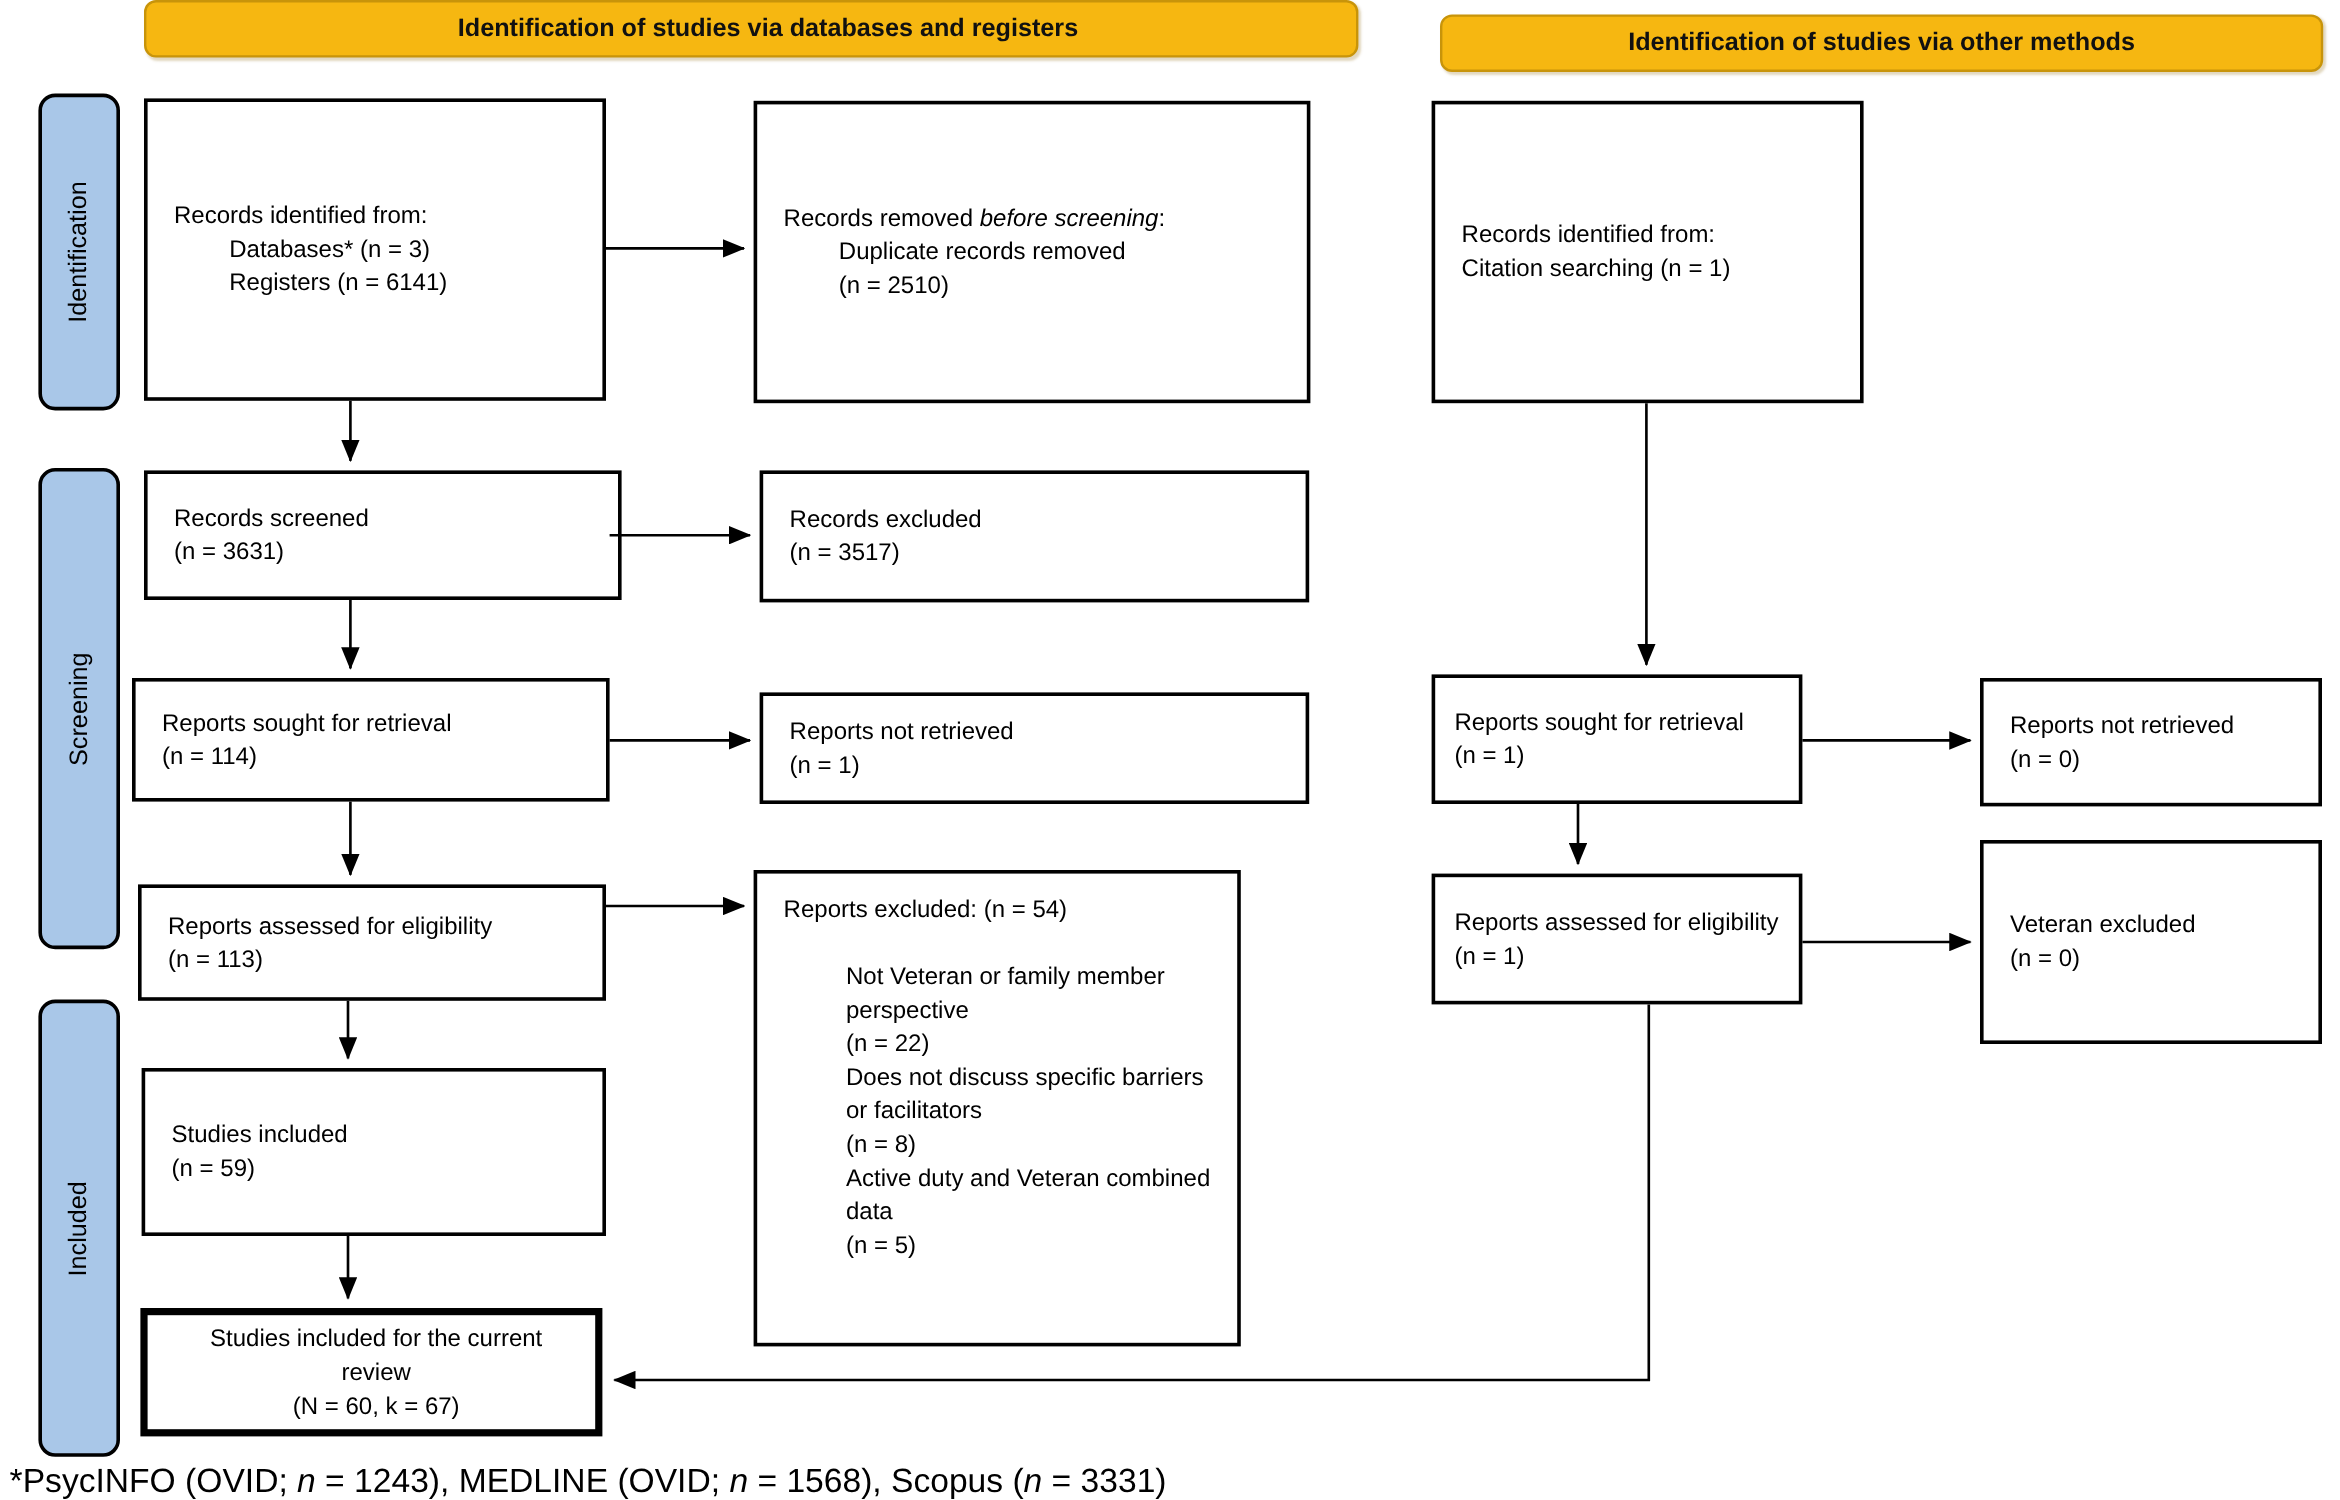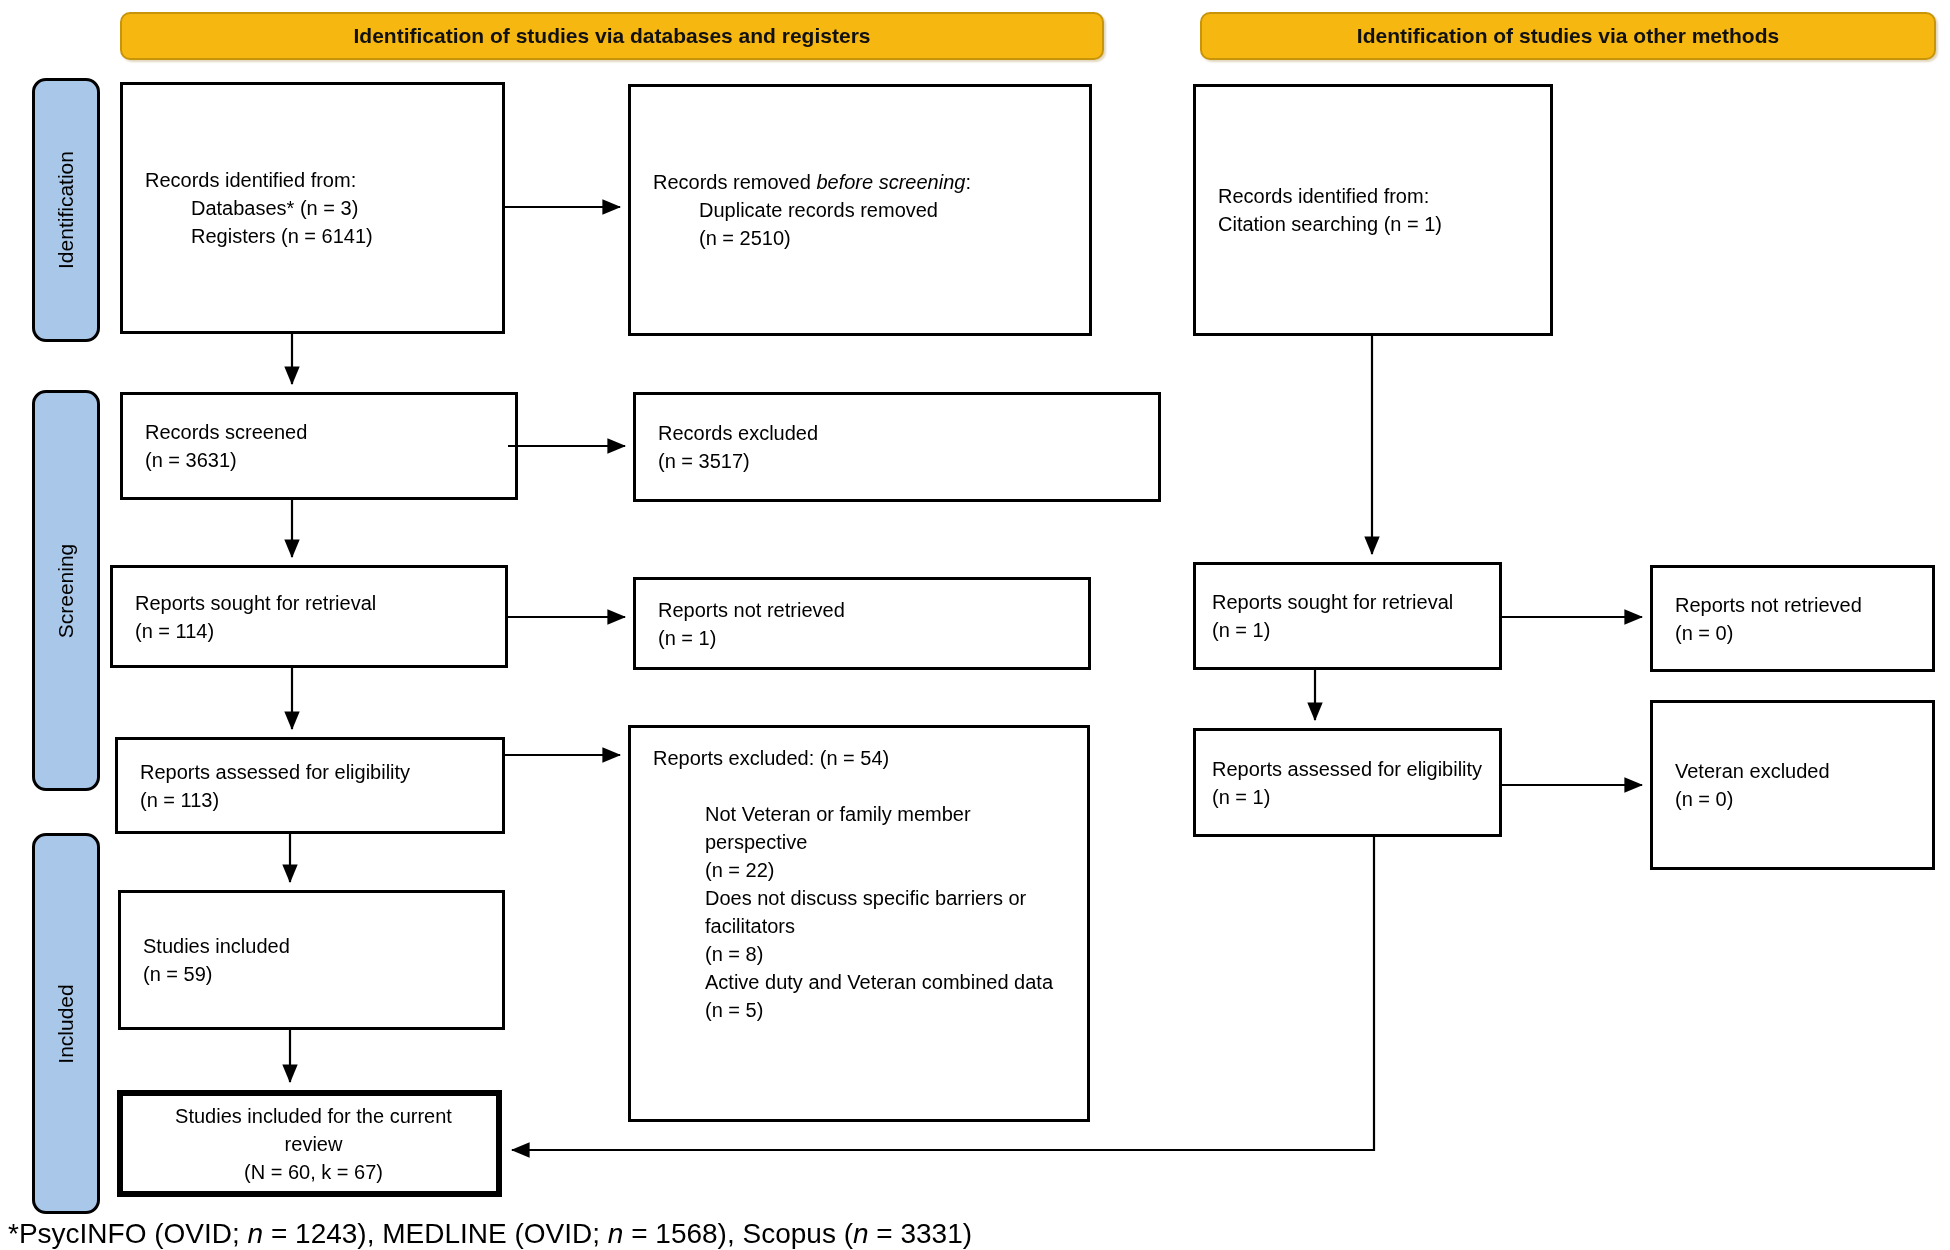--- a/index.html
+++ b/index.html
@@ -44,21 +44,21 @@
   }
 
   svg.arrows{position:absolute;left:0;top:0;pointer-events:none;}
   .arrow-line{stroke:#000;stroke-width:2.2;fill:none;}
 </style>
 </head>
 <body>
 
 <div id="canvas">
 
-  <div class="banner" style="left:120px;top:12px;width:980px;">
+  <div class="banner" style="left:120px;top:0;width:980px;padding-left:28px;">
     <span>Identification of studies via databases and registers</span>
   </div>
   <div class="banner" style="left:1200px;top:12px;width:732px;">
     <span>Identification of studies via other methods</span>
   </div>
 
   <div class="side-label" style="left:32px;top:78px;height:258px;">
     <span>Identification</span>
   </div>
   <div class="side-label" style="left:32px;top:390px;height:395px;">
@@ -85,21 +85,21 @@
   <div class="box" style="left:1193px;top:84px;width:360px;height:252px;">
     <div>Records identified from:</div>
     <div>Citation searching (n = 1)</div>
   </div>
 
   <div class="box" style="left:120px;top:392px;width:398px;height:108px;">
     <div>Records screened</div>
     <div>(n = 3631)</div>
   </div>
 
-  <div class="box" style="left:633px;top:392px;width:528px;height:110px;">
+  <div class="box" style="left:633px;top:392px;width:458px;height:110px;">
     <div>Records excluded</div>
     <div>(n = 3517)</div>
   </div>
 
   <div class="box" style="left:110px;top:565px;width:398px;height:103px;">
     <div>Reports sought for retrieval</div>
     <div>(n = 114)</div>
   </div>
 
   <div class="box" style="left:633px;top:577px;width:458px;height:93px;">
@@ -115,21 +115,21 @@
   <div class="box" style="left:1650px;top:565px;width:285px;height:107px;">
     <div>Reports not retrieved</div>
     <div>(n = 0)</div>
   </div>
 
   <div class="box" style="left:115px;top:737px;width:390px;height:97px;">
     <div>Reports assessed for eligibility</div>
     <div>(n = 113)</div>
   </div>
 
-  <div class="box detail" style="left:628px;top:725px;width:462px;height:397px;">
+  <div class="box detail" style="left:628px;top:725px;width:406px;height:397px;">
     <div>Reports excluded: (n = 54)</div>
     <div class="reasons">
         <div class="reason">
           <div>Not Veteran or family member perspective</div>
           <div>(n = 22)</div>
         </div>
         <div class="reason">
           <div>Does not discuss specific barriers or facilitators</div>
           <div>(n = 8)</div>
         </div>

